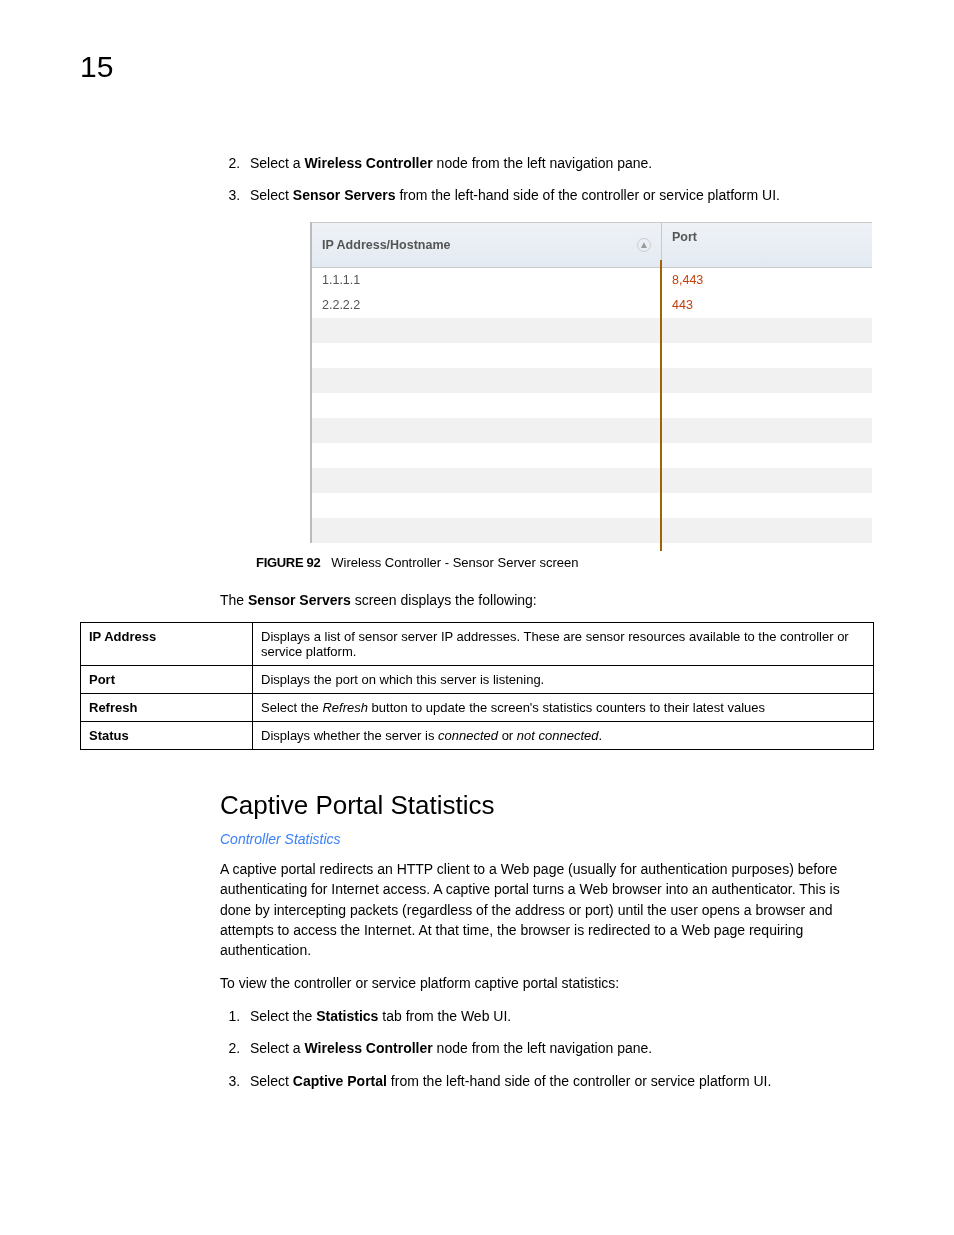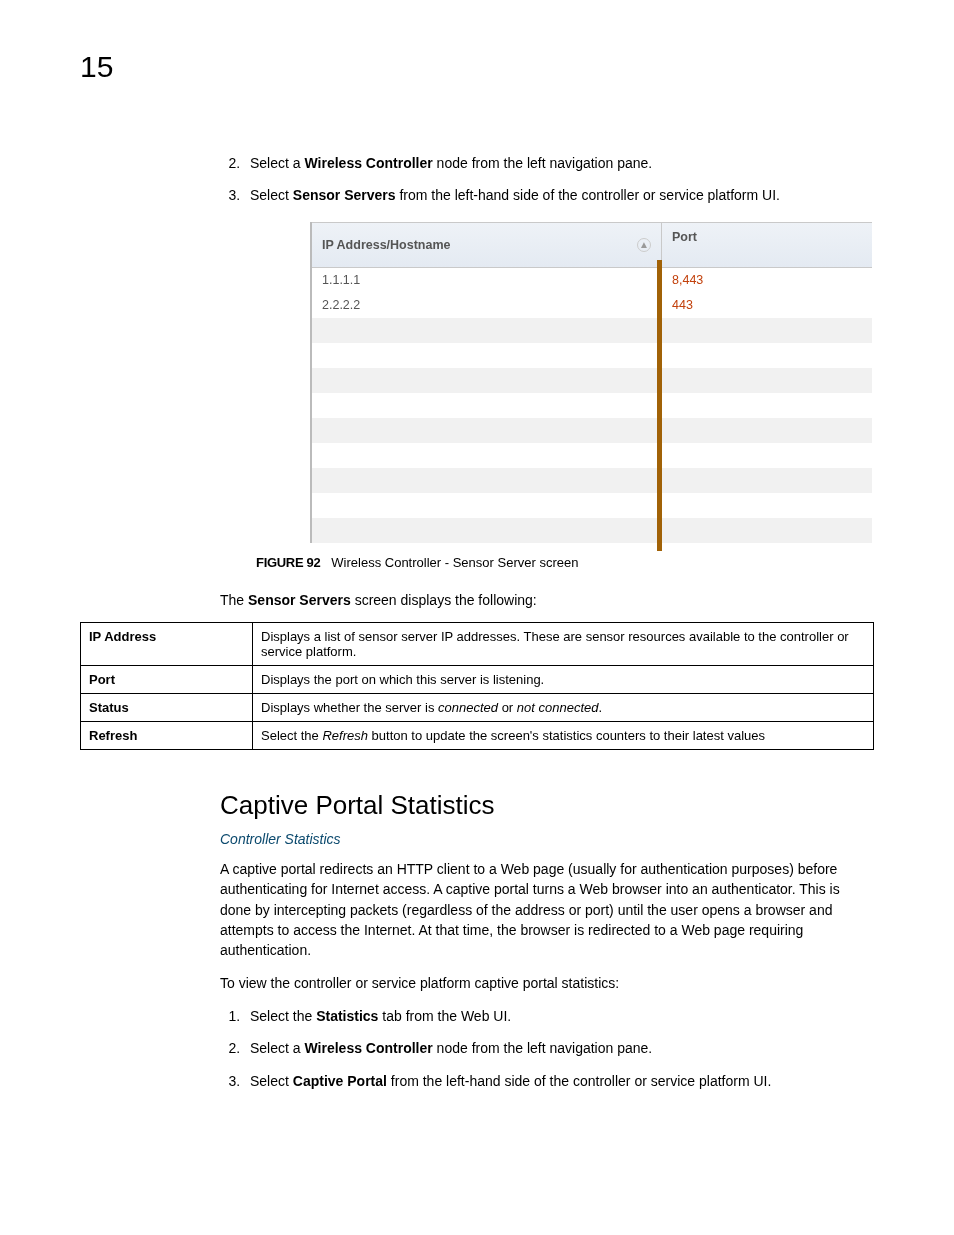--- a/index.html
+++ b/index.html
@@ -75,21 +75,21 @@
     text-align: center;
   }
   .ui-row {
     display: flex;
     height: 25px;
     align-items: center;
   }
   .ui-row .c1 {
     flex: 1;
     padding: 8px 10px;
-    border-right: 5px solid #a16207;
+    border-right: 2px solid #a16207;
     color: #555;
     height: 100%;
     display: flex;
     align-items: center;
   }
   .ui-row .c2 {
     width: 190px;
     padding: 0 10px;
     color: #c2410c;
   }
@@ -124,21 +124,21 @@
   .def-table em { font-style: italic; }
 
   h2.section {
     font-family: "Arial Narrow", Arial, sans-serif;
     font-stretch: condensed;
     font-weight: 400;
     font-size: 26px;
     margin: 30px 0 10px 0;
   }
   .link {
-    color: #0c4a6e;
+    color: #3b82f6;
     font-style: italic;
     font-size: 14px;
     margin-bottom: 12px;
   }
 </style>
 </head>
 <body>
 
 <div class="page">
   <div class="page-number">15</div>
@@ -226,26 +226,26 @@
       <tbody>
           <tr>
         <td class="term">IP Address</td>
         <td>Displays a list of sensor server IP addresses. These are sensor resources available to the controller or service platform.</td>
       </tr>
       <tr>
         <td class="term">Port</td>
         <td>Displays the port on which this server is listening.</td>
       </tr>
       <tr>
+        <td class="term">Refresh</td>
+        <td><span>Select the </span><em>Refresh</em><span> button to update the screen's statistics counters to their latest values</span></td>
+      </tr>
+      <tr>
         <td class="term">Status</td>
         <td><span>Displays whether the server is </span><em>connected</em><span> or </span><em>not connected</em><span>.</span></td>
-      </tr>
-      <tr>
-        <td class="term">Refresh</td>
-        <td><span>Select the </span><em>Refresh</em><span> button to update the screen's statistics counters to their latest values</span></td>
       </tr>
     </tbody>
       </table>
   </div>
 
   <div class="content-col">
     <h2 class="section">Captive Portal Statistics</h2>
     <div class="link">Controller Statistics</div>
     <div class="para">A captive portal redirects an HTTP client to a Web page (usually for authentication purposes) before authenticating for Internet access. A captive portal turns a Web browser into an authenticator. This is done by intercepting packets (regardless of the address or port) until the user opens a browser and attempts to access the Internet. At that time, the browser is redirected to a Web page requiring authentication.</div>
     <div class="para">To view the controller or service platform captive portal statistics:</div>

